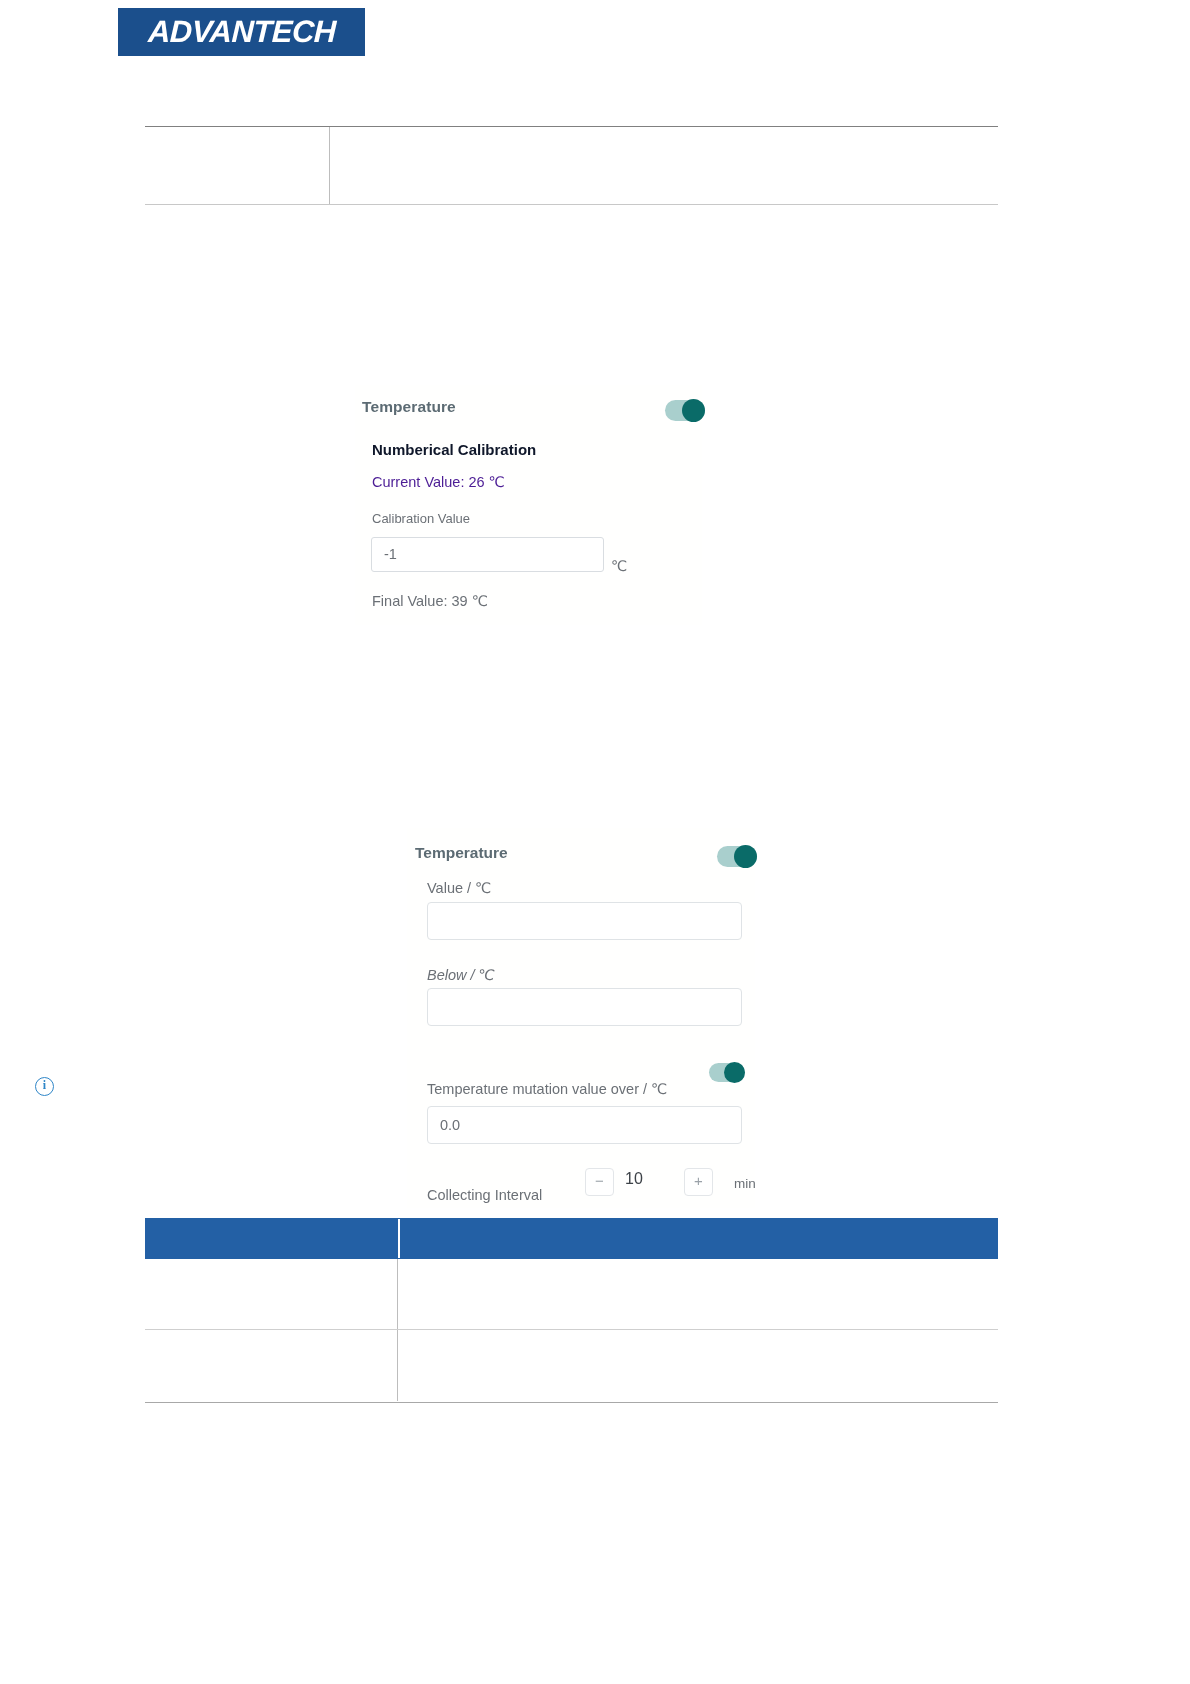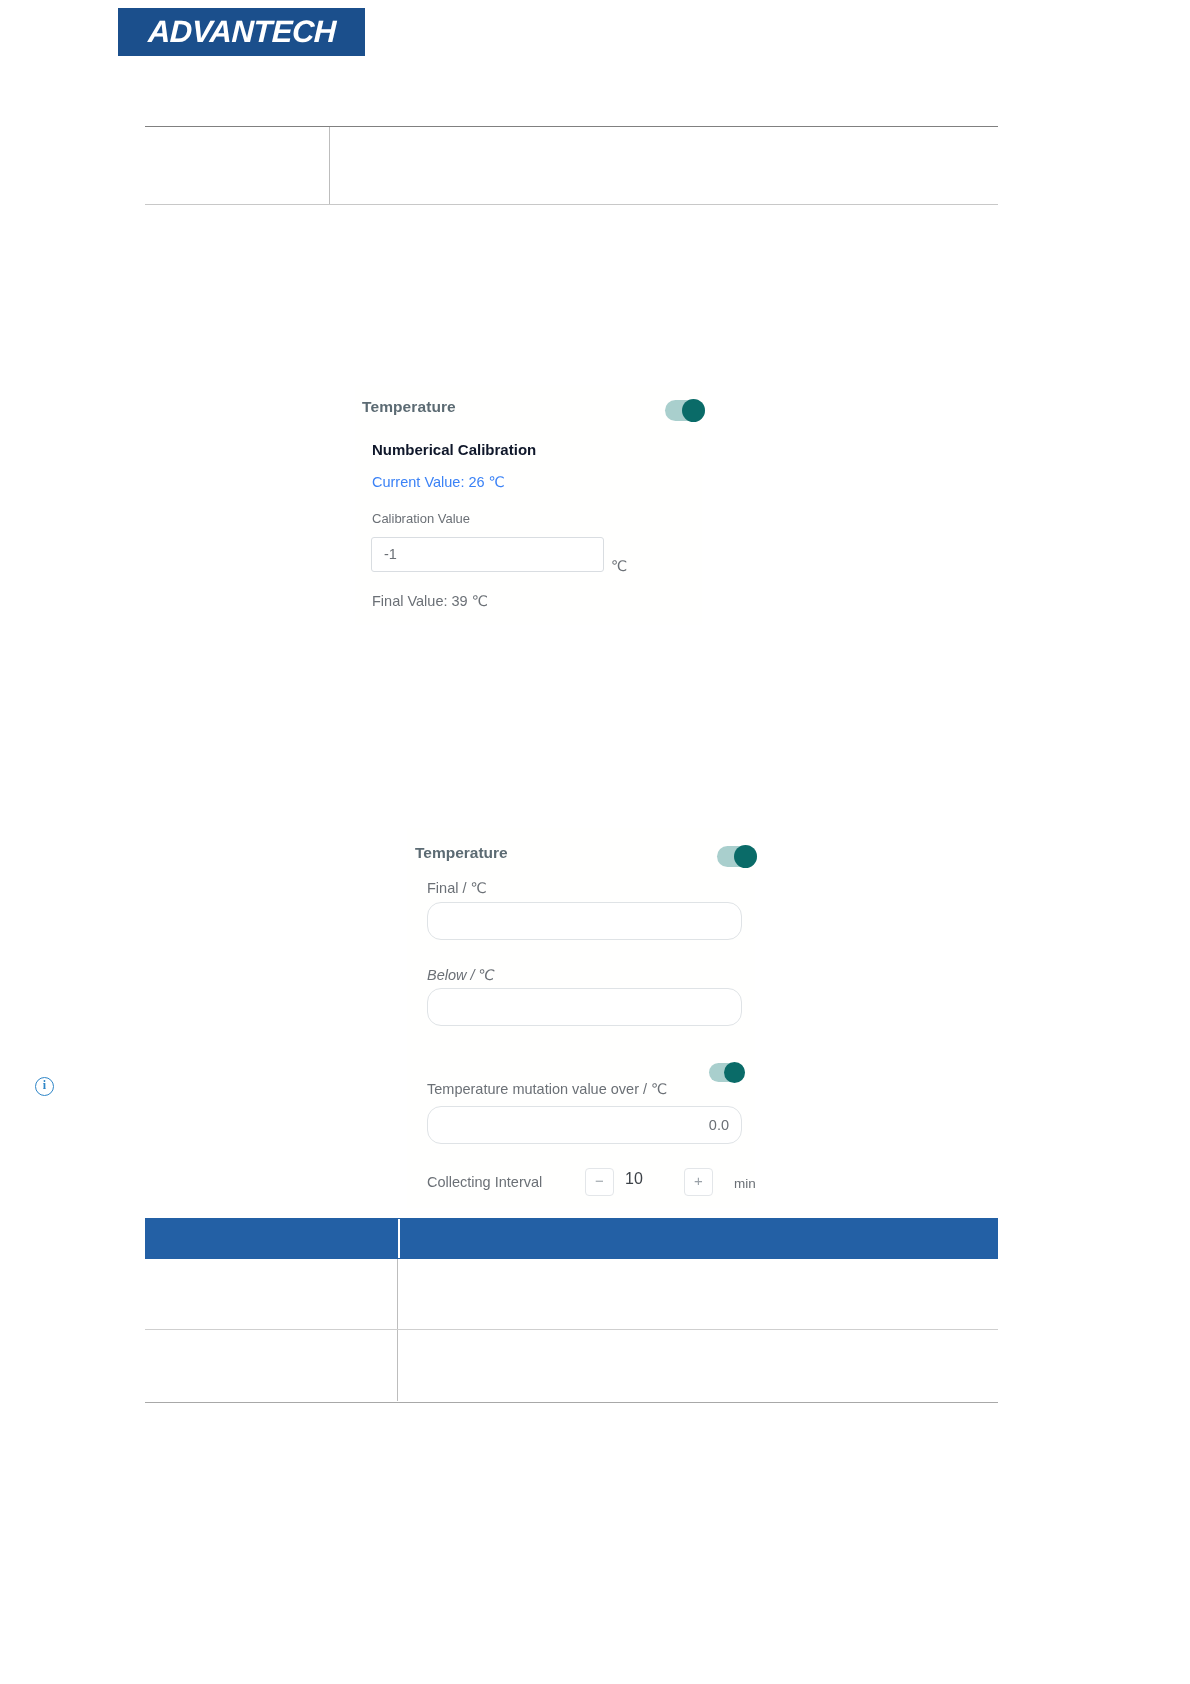--- a/index.html
+++ b/index.html
@@ -69,21 +69,21 @@
     background:#0a6b68;
   }
   .card1 .sw{left:310px;top:15px;}
 
   .card1 .sub{
     position:absolute;left:17px;top:56px;
     font-size:15px;font-weight:bold;color:#0f172a;
   }
   .card1 .cur{
     position:absolute;left:17px;top:89px;
-    font-size:14.5px;color:#3b82f6;
+    font-size:14.5px;color:#4c1d95;
   }
   .card1 .calLabel{
     position:absolute;left:17px;top:126px;
     font-size:13px;color:#6b7076;
   }
   .card1 .inp{
     position:absolute;left:16px;top:152px;
     width:233px;height:35px;
     border:1px solid #d9dde1;border-radius:3px;
     background:#fff;
@@ -111,44 +111,44 @@
     font-size:15.5px;font-weight:bold;color:#5c6b73;
   }
   .card2 .sw{left:310px;top:18px;}
 
   .lbl{
     position:absolute;font-size:14.5px;color:#6b7076;
   }
   .fld{
     position:absolute;left:20px;
     width:315px;height:38px;
-    border:1px solid #dfe3e6;border-radius:14px;
+    border:1px solid #dfe3e6;border-radius:4px;
     background:#fff;box-sizing:border-box;
     font-size:14.5px;color:#6b7076;
-    padding:0 12px;line-height:36px;text-align:right;
+    padding:0 12px;line-height:36px;
   }
   .card2 .l-over{left:20px;top:52px;}
   .card2 .f-over{top:74px;}
   .card2 .l-below{left:20px;top:139px;font-style:italic;}
   .card2 .f-below{top:160px;}
 
   .card2 .l-mut{left:20px;top:252px;width:280px;line-height:19px;}
   .card2 .sw-mut{left:302px;top:235px;width:36px;height:19px;border-radius:10px;}
   .card2 .sw-mut .knob{width:21px;height:21px;right:0;top:-1px;}
   .info-icon{
     position:absolute;left:35px;top:1077px;
     width:17px;height:17px;border-radius:50%;
     border:1.5px solid #2f86c8;
     color:#2f86c8;font-size:12px;font-weight:bold;
     text-align:center;line-height:15px;
     font-family:"Liberation Serif","DejaVu Serif",serif;
   }
   .card2 .f-mut{top:278px;}
 
-  .card2 .l-ci{left:20px;top:346px;}
+  .card2 .l-ci{left:20px;top:359px;}
   .step-btn{
     position:absolute;width:27px;height:26px;
     border:1px solid #e3e6e9;border-radius:4px;
     background:#fff;color:#9aa1a8;font-size:15px;
     text-align:center;line-height:24px;
   }
   .card2 .minus{left:178px;top:340px;}
   .card2 .ci-val{
     position:absolute;left:218px;top:342px;
     font-size:16px;color:#3d4248;font-weight:500;
@@ -220,21 +220,21 @@
   <div class="fin">Final Value: 39 ℃</div>
 </div>
 
 <div class="card2">
   <div class="title">Temperature</div>
 
   <div class="sw">
     <div class="knob"></div>
   </div>
 
-  <div class="lbl l-over">Final / ℃</div>
+  <div class="lbl l-over">Value / ℃</div>
   <div class="fld f-over"></div>
 
   <div class="lbl l-below">Below / ℃</div>
   <div class="fld f-below"></div>
 
   <div class="lbl l-mut">Temperature mutation value over / ℃</div>
   <div class="sw sw-mut">
     <div class="knob"></div>
   </div>
   <div class="fld f-mut">0.0</div>

